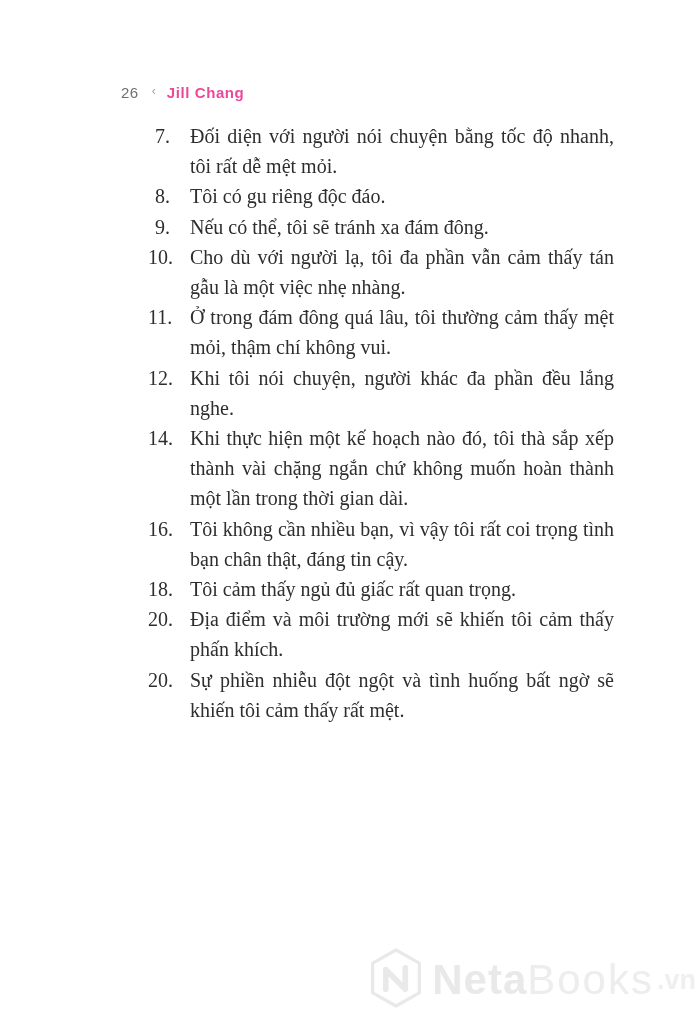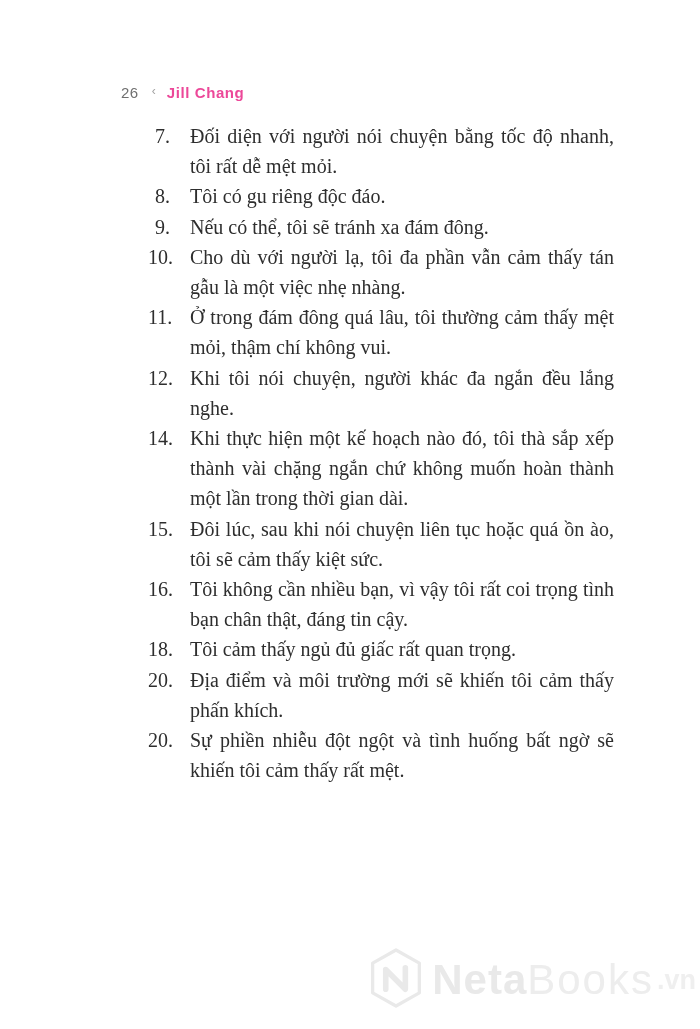--- a/index.html
+++ b/index.html
@@ -73,29 +73,25 @@
     <div class="item">
       <span class="num">10.</span>
       <span class="txt">Cho dù với người lạ, tôi đa phần vẫn cảm thấy tán gẫu là một việc nhẹ nhàng.</span>
     </div>
     <div class="item">
       <span class="num">11.</span>
       <span class="txt">Ở trong đám đông quá lâu, tôi thường cảm thấy mệt mỏi, thậm chí không vui.</span>
     </div>
     <div class="item">
       <span class="num">12.</span>
-      <span class="txt">Khi tôi nói chuyện, người khác đa ngắn đều lắng nghe.</span>
+      <span class="txt">Khi tôi nói chuyện, người khác đa phần đều lắng nghe.</span>
     </div>
     <div class="item">
       <span class="num">14.</span>
       <span class="txt">Khi thực hiện một kế hoạch nào đó, tôi thà sắp xếp thành vài chặng ngắn chứ không muốn hoàn thành một lần trong thời gian dài.</span>
-    </div>
-    <div class="item">
-      <span class="num">15.</span>
-      <span class="txt">Đôi lúc, sau khi nói chuyện liên tục hoặc quá ồn ào, tôi sẽ cảm thấy kiệt sức.</span>
     </div>
     <div class="item">
       <span class="num">16.</span>
       <span class="txt">Tôi không cần nhiều bạn, vì vậy tôi rất coi trọng tình bạn chân thật, đáng tin cậy.</span>
     </div>
     <div class="item">
       <span class="num">18.</span>
       <span class="txt">Tôi cảm thấy ngủ đủ giấc rất quan trọng.</span>
     </div>
     <div class="item">

